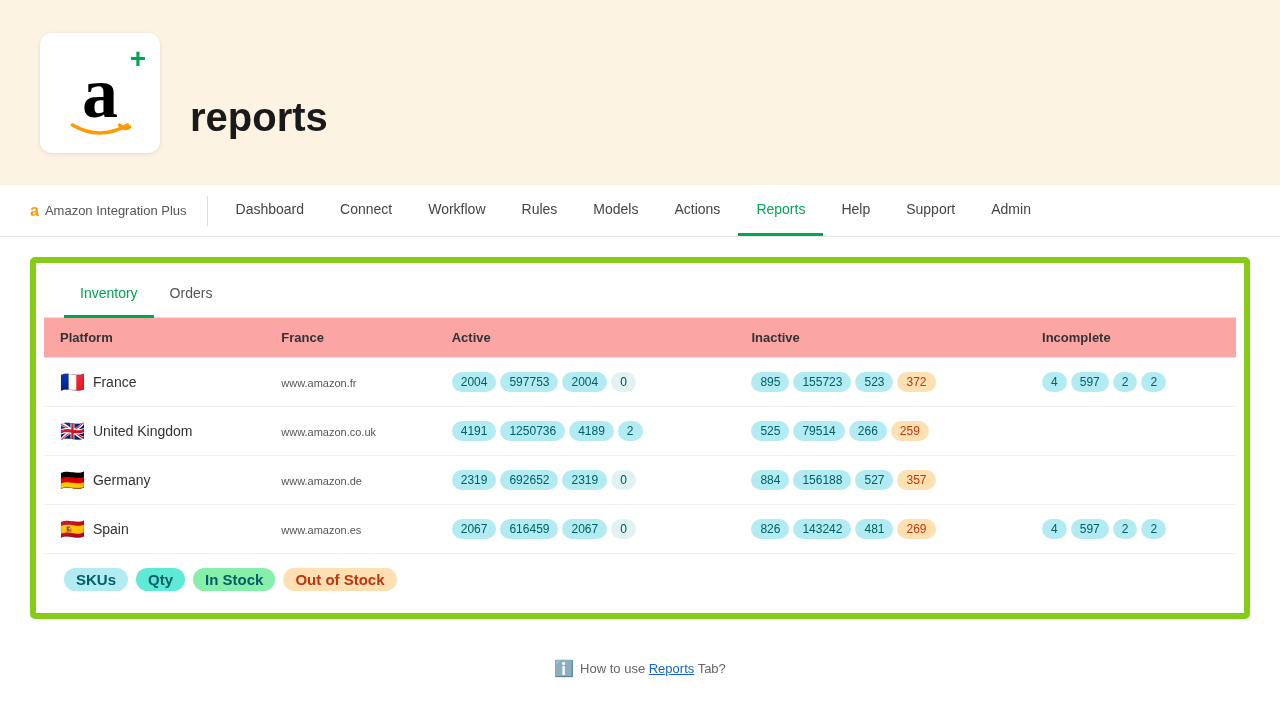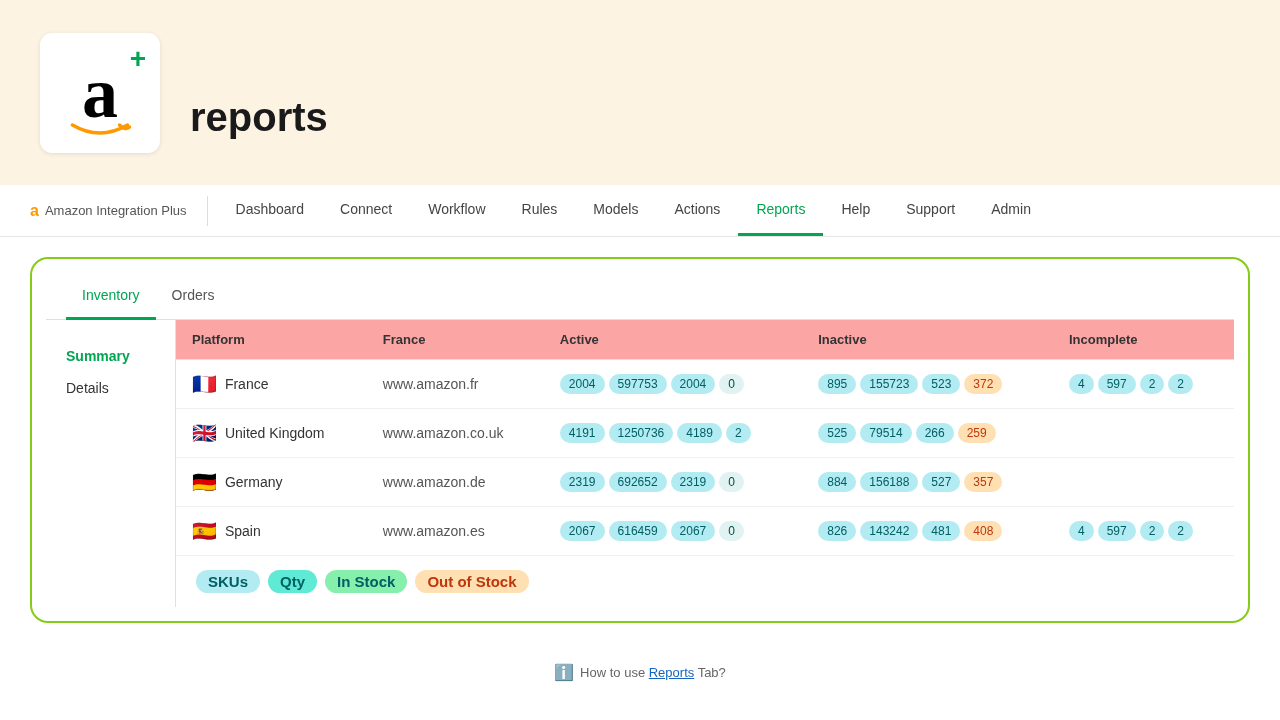--- a/index.html
+++ b/index.html
@@ -108,23 +108,23 @@
       border-bottom: 3px solid #00a651;
       font-weight: 500;
     }
 
     
     .main {
       padding: 20px 30px;
       background: #fff;
     }
     .content-card {
-      border: 2px solid #84cc16;
-      border-radius: 18px;
-      padding: 14px;
+      border: 6px solid #84cc16;
+      border-radius: 5px;
+      padding: 8px;
       overflow: hidden;
     }
 
     
     .sub-tabs {
       display: flex;
       gap: 0;
       padding: 0 20px;
       border-bottom: 1px solid #e0e0e0;
     }
@@ -194,21 +194,21 @@
       align-items: center;
       gap: 8px;
       font-size: 14px;
       color: #333;
     }
     .flag {
       font-size: 20px;
     }
     .domain-text {
       color: #555;
-      font-size: 14px;
+      font-size: 11px;
     }
 
     
     .badges {
       display: flex;
       gap: 4px;
       flex-wrap: wrap;
       align-items: flex-start;
     }
     .badge {
@@ -310,24 +310,20 @@
 <div class="main">
   <div class="content-card">
 
     <div class="sub-tabs">
       <div class="sub-tab active">Inventory</div>
       <div class="sub-tab">Orders</div>
     </div>
 
     <div class="content-body">
 
-      <div class="sidebar">
-        <div class="sidebar-item active">Summary</div>
-        <div class="sidebar-item">Details</div>
-      </div>
 
       <div class="table-area">
         <table>
           <thead>
             <tr>
               <th>Platform</th>
               <th>France</th>
               <th>Active</th>
               <th>Inactive</th>
               <th>Incomplete</th>
@@ -437,21 +433,21 @@
                   <span class="badge badge-teal">616459</span>
                   <span class="badge badge-teal">2067</span>
                   <span class="badge badge-zero">0</span>
                 </div>
               </td>
               <td>
                 <div class="badges">
                   <span class="badge badge-teal">826</span>
                   <span class="badge badge-teal">143242</span>
                   <span class="badge badge-teal">481</span>
-                  <span class="badge badge-orange">408</span>
+                  <span class="badge badge-orange">269</span>
                 </div>
               </td>
               <td>
                 <div class="badges">
                   <span class="badge badge-teal">4</span>
                   <span class="badge badge-teal">597</span>
                   <span class="badge badge-teal">2</span>
                   <span class="badge badge-teal">2</span>
                 </div>
               </td>

